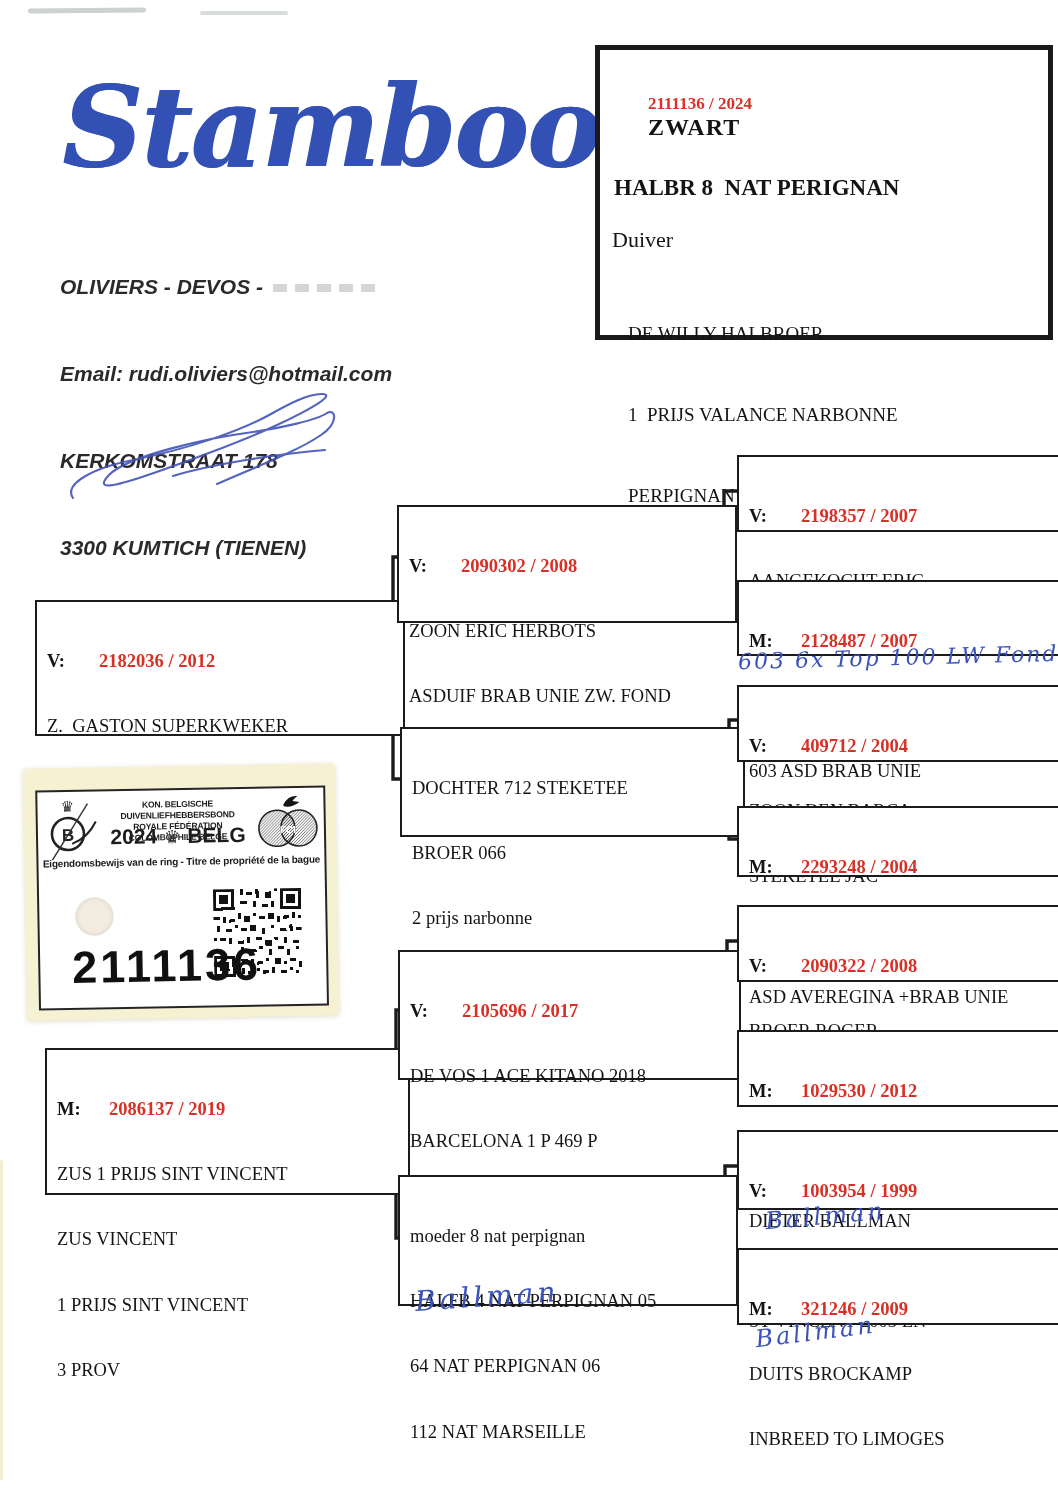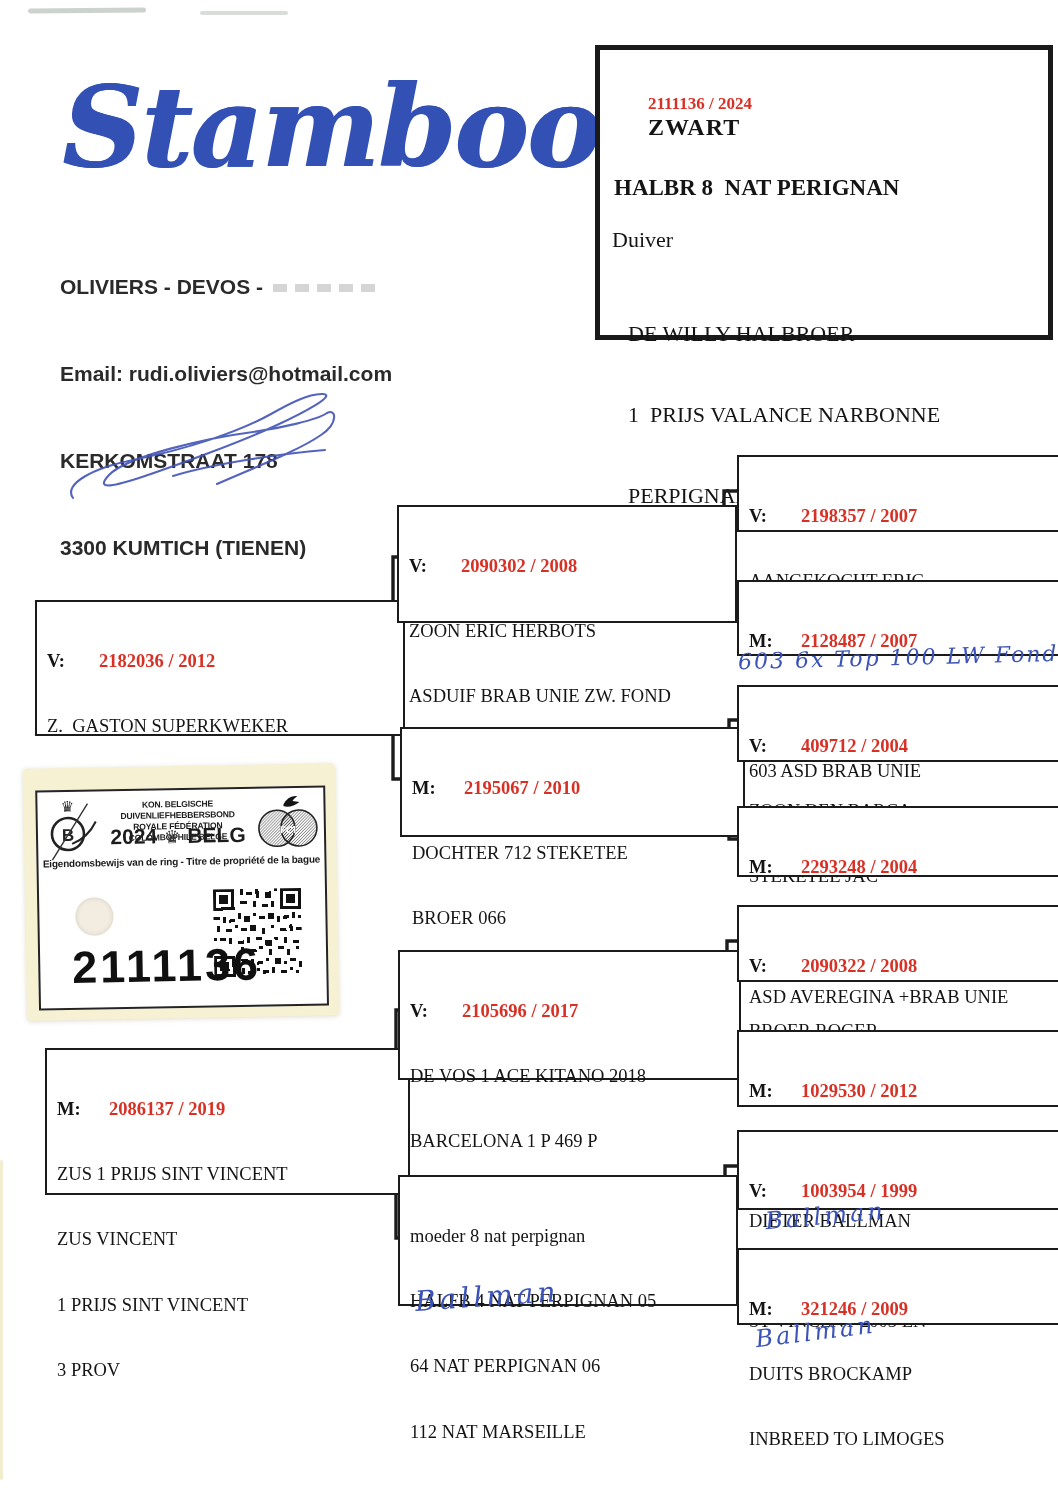--- a/index.html
+++ b/index.html
@@ -10,35 +10,35 @@
   .smudge{position:absolute;border-radius:3px;}
 
   
   .logo{position:absolute;left:62px;top:52px;width:520px;
         font-family:"DejaVu Serif",serif;font-weight:bold;font-style:italic;
         font-size:112px;line-height:150px;color:#3351b5;letter-spacing:-2px;
         text-shadow:1px 0 0 #3351b5;}
 
   
   .address{position:absolute;left:60px;top:214px;width:420px;
-           font-family:"Liberation Sans",sans-serif;font-weight:bold;
+           font-family:"Liberation Sans",sans-serif;font-weight:bold;font-style:italic;
            font-size:21px;line-height:29px;color:#2a2a2a;white-space:pre-wrap;}
   .address .redacted{display:inline-block;width:110px;height:8px;margin-left:10px;
            background:repeating-linear-gradient(90deg,#b9b9b9 0 14px,transparent 14px 22px);
            opacity:.6;vertical-align:middle;}
 
   
   .bird-box{position:absolute;left:595px;top:45px;width:448px;height:285px;
             border:5px solid #1a1a1a;background:#fff;}
   .bb-row1{margin:26px 0 0 24px;white-space:pre-wrap;}
   .bb-ring{display:inline-block;width:196px;color:#d93025;font-weight:bold;font-size:17px;}
   .bb-color{font-weight:bold;font-size:24px;letter-spacing:1px;}
   .bb-headline{margin:16px 0 0 14px;font-weight:bold;font-size:23px;white-space:pre-wrap;}
   .bb-sex{margin:26px 0 0 12px;font-weight:normal;font-size:22px;}
-  .bb-lines{margin:13px 0 0 28px;font-size:22px;line-height:27px;white-space:pre-wrap;}
+  .bb-lines{margin:13px 0 0 28px;font-size:19px;line-height:27px;white-space:pre-wrap;}
 
   
   .pbox{position:absolute;background:#fff;border:2px solid #1b1b1b;
         padding:5px 10px 0;font-size:18.5px;line-height:21.8px;white-space:pre-wrap;}
   .phead{font-weight:bold;}
   .phead .sex{display:inline-block;min-width:26px;margin-right:26px;}
   .phead .ring{color:#d93025;}
 
   
   .connectors{position:absolute;left:0;top:0;width:1058px;height:1495px;pointer-events:none;}
@@ -140,21 +140,20 @@
   </div>
 
   <div class="pbox" style="left:397px;top:505px;width:316px;height:109px;">
     <div class="phead"><span class="sex">V:</span><span class="ring">2090302 / 2008</span></div>
     <div>ZOON ERIC HERBOTS</div>
     <div>ASDUIF BRAB UNIE ZW. FOND</div>
     <div>PROV ASDUIF ZW FOND</div>
   </div>
 
   <div class="pbox" style="left:400px;top:727px;width:321px;height:101px;">
-    <div class="phead"><span class="sex">M:</span><span class="ring">2195067 / 2010</span></div>
     <div>DOCHTER 712 STEKETEE</div>
     <div>BROER 066</div>
     <div>2 prijs narbonne</div>
   </div>
 
   <div class="pbox" style="left:398px;top:950px;width:319px;height:121px;">
     <div class="phead"><span class="sex">V:</span><span class="ring">2105696 / 2017</span></div>
     <div>DE VOS 1 ACE KITANO 2018</div>
     <div>BARCELONA 1 P 469 P</div>
     <div>NAT 25 P 7874 P</div>

